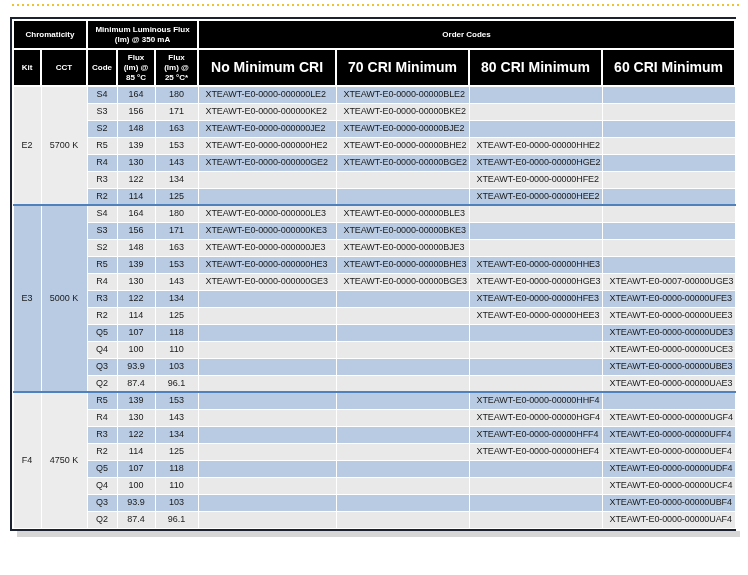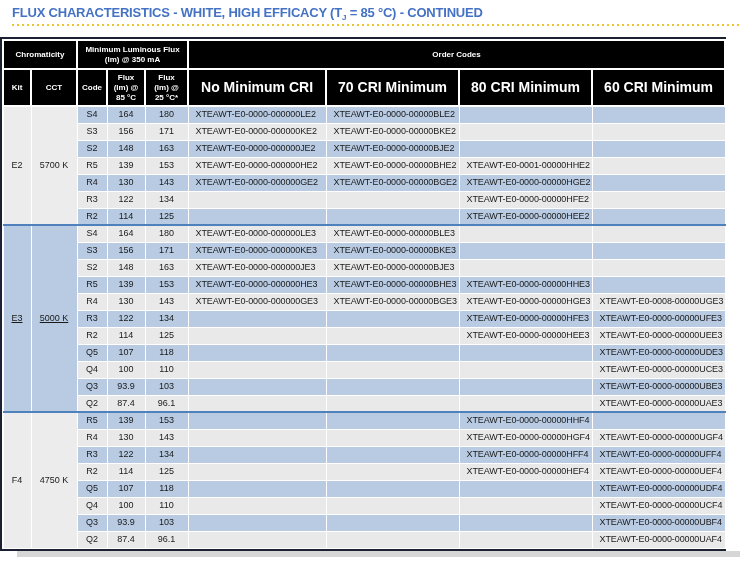--- a/index.html
+++ b/index.html
@@ -37,21 +37,21 @@
     position: relative;
     top: 3px;
   }
   .underline {
     margin: 4px 0 0 12px;
     width: 730px;
     height: 2px;
     background-image: repeating-linear-gradient(90deg, var(--underline-yellow) 0 2px, transparent 2px 5px);
   }
   .table-wrap {
-    margin: 11px 0 0 0;
+    margin: 11px 0 0 10px;
     width: 726px;
     border: 2px solid var(--outer-border);
     background: #fff;
   }
   table {
     border-collapse: collapse;
     table-layout: fixed;
     width: 722px;
     color: var(--text-dark);
   }
@@ -77,37 +77,36 @@
   tbody td {
     height: 17px;
     font-size: 9px;
     line-height: 1;
     vertical-align: middle;
   }
   tbody td.c { text-align: center; }
   tbody td.l { text-align: left; padding-left: 7px; letter-spacing: -0.1px; }
   tbody tr.blue td { background: var(--row-blue); }
   tbody tr.gray td { background: var(--row-gray); }
-  tbody tr td.tint-blue { background: var(--row-blue) !important; text-decoration: underline; }
+  tbody tr td.tint-blue { background: var(--row-blue) !important; }
   tbody tr td.tint-gray { background: var(--kit-gray) !important; }
   tbody td.kit { font-size: 9px; }
   tbody tr.group-start td { border-top: 2px solid var(--group-divider); }
   .shadow {
     margin-left: 17px;
     width: 723px;
     height: 6px;
     background: var(--shadow-gray);
   }
 </style>
 </head>
 <body>
 
 <div class="page">
 
-  <h1 class="title"><span>FLUX CHARACTERISTICS - WHITE, HIGH EFFICACY (T</span><sub>J</sub><span> = 85 °C) - CONTINUED</span></h1>
 
   <div class="underline"></div>
 
   <div class="table-wrap">
     <table>
       <colgroup>
         <col style="width:28px">
           <col style="width:46px">
           <col style="width:30px">
         <col style="width:38px">
@@ -169,21 +168,21 @@
             <td class="l">XTEAWT-E0-0000-00000BJE2</td>
             <td class="l"></td>
             <td class="l"></td>
           </tr>
           <tr class="gray">
             <td class="c">R5</td>
             <td class="c">139</td>
             <td class="c">153</td>
             <td class="l">XTEAWT-E0-0000-000000HE2</td>
             <td class="l">XTEAWT-E0-0000-00000BHE2</td>
-            <td class="l">XTEAWT-E0-0001-00000HHE2</td>
+            <td class="l">XTEAWT-E0-0000-00000HHE2</td>
             <td class="l"></td>
           </tr>
           <tr class="blue">
             <td class="c">R4</td>
             <td class="c">130</td>
             <td class="c">143</td>
             <td class="l">XTEAWT-E0-0000-000000GE2</td>
             <td class="l">XTEAWT-E0-0000-00000BGE2</td>
             <td class="l">XTEAWT-E0-0000-00000HGE2</td>
             <td class="l"></td>
@@ -244,21 +243,21 @@
             <td class="l">XTEAWT-E0-0000-00000HHE3</td>
             <td class="l"></td>
           </tr>
           <tr class="gray">
             <td class="c">R4</td>
             <td class="c">130</td>
             <td class="c">143</td>
             <td class="l">XTEAWT-E0-0000-000000GE3</td>
             <td class="l">XTEAWT-E0-0000-00000BGE3</td>
             <td class="l">XTEAWT-E0-0000-00000HGE3</td>
-            <td class="l">XTEAWT-E0-0008-00000UGE3</td>
+            <td class="l">XTEAWT-E0-0007-00000UGE3</td>
           </tr>
           <tr class="blue">
             <td class="c">R3</td>
             <td class="c">122</td>
             <td class="c">134</td>
             <td class="l"></td>
             <td class="l"></td>
             <td class="l">XTEAWT-E0-0000-00000HFE3</td>
             <td class="l">XTEAWT-E0-0000-00000UFE3</td>
           </tr>

